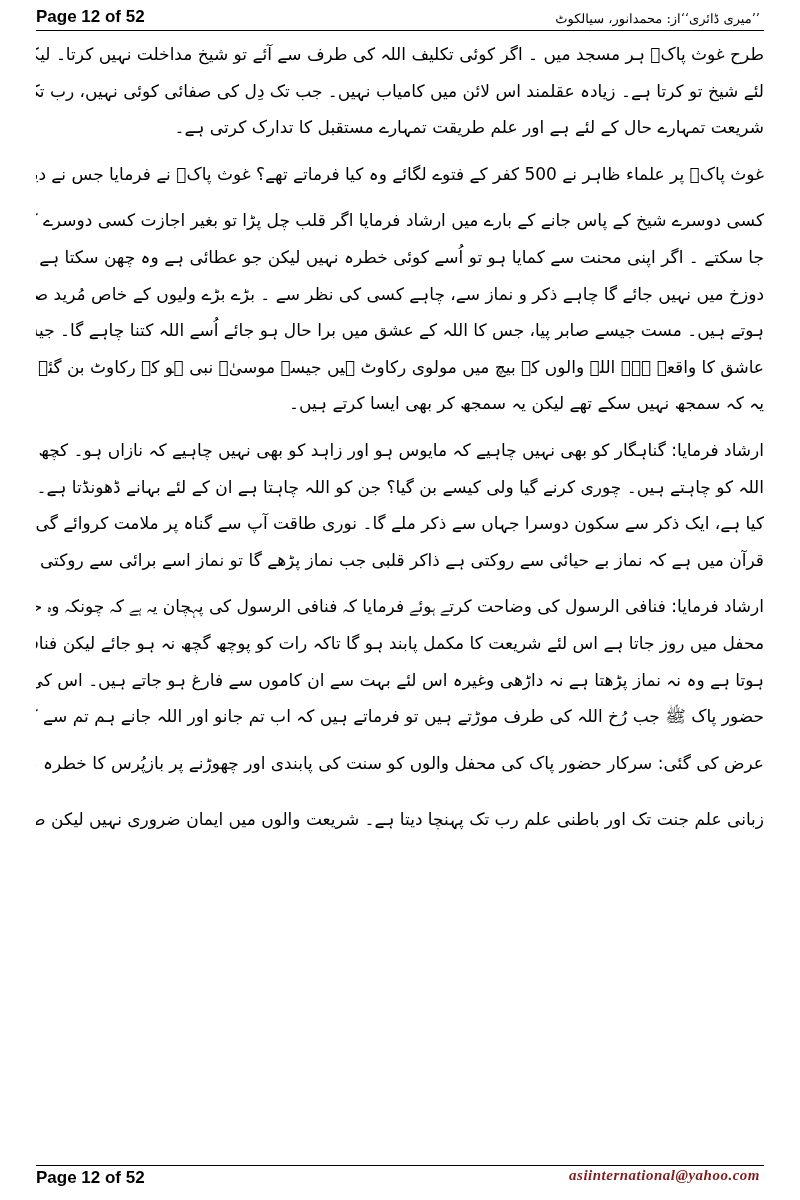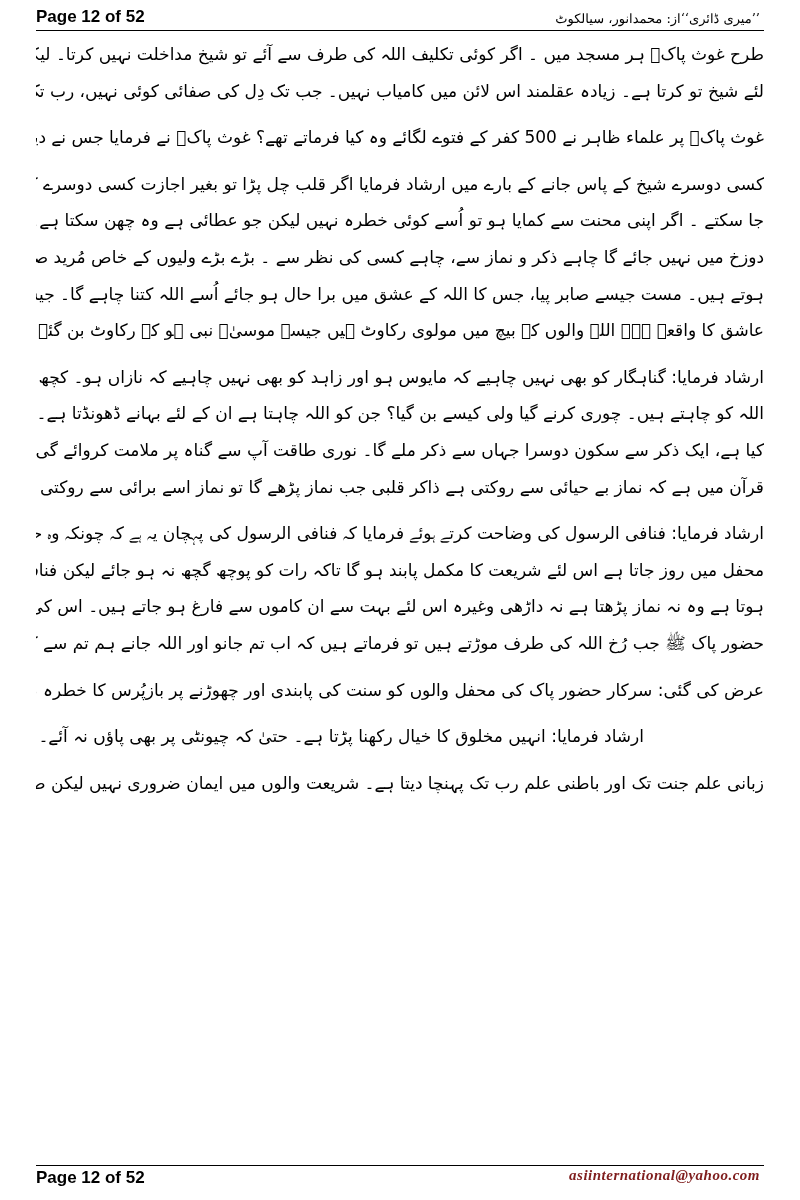--- a/index.html
+++ b/index.html
@@ -21,55 +21,54 @@
 
 <div class="header">
   <span class="page-num">Page 12  of 52</span>
   <span class="header-title">’’میری ڈائری‘‘از: محمدانور، سیالکوٹ</span>
 </div>
 
 <div class="content" id="content">
     <div>
       <div class="line">طرح غوث پاکؒ ہر مسجد میں ۔ اگر کوئی تکلیف اللہ کی طرف سے آئے تو شیخ مداخلت نہیں کرتا۔ لیکن جب معلق میں آئے تو اس کے</div>
       <div class="line">لئے شیخ تو کرتا ہے۔ زیادہ عقلمند اس لائن میں کامیاب نہیں۔ جب تک دِل کی صفائی کوئی نہیں، رب تک رسائی کوئی نہیں۔ علمِ</div>
+      <div class="line last">شریعت تمہارے حال کے لئے ہے اور علم طریقت تمہارے مستقبل کا تدارک کرتی ہے۔</div>
     </div>
     <div class="gap"></div>
     <div>
       <div class="line">غوث پاکؒ پر علماء ظاہر نے 500 کفر کے فتوے لگائے وہ کیا فرماتے تھے؟ غوث پاکؒ نے فرمایا جس نے دیدارِ خدا</div>
     </div>
     <div class="gap"></div>
     <div>
       <div class="line">کسی دوسرے شیخ کے پاس جانے کے بارے میں ارشاد فرمایا اگر قلب چل پڑا تو بغیر اجازت کسی دوسرے کے پاس نہیں</div>
       <div class="line">جا سکتے ۔ اگر اپنی محنت سے کمایا ہو تو اُسے کوئی خطرہ نہیں لیکن جو عطائی ہے وہ چھن سکتا ہے۔ نور کسی بھی طریقہ سے اندر آ جائے</div>
       <div class="line">دوزخ میں نہیں جائے گا چاہے ذکر و نماز سے، چاہے کسی کی نظر سے ۔ بڑے بڑے ولیوں کے خاص مُرید صرف خدمت میں</div>
       <div class="line">ہوتے ہیں۔  مست جیسے صابر پیا،  جس کا اللہ کے عشق میں برا حال ہو جائے اُسے اللہ کتنا چاہے گا۔ جیسے موسیٰؑ کے زمانے میں</div>
       <div class="line">عاشق کا واقعہ ہے۔ اللہ والوں کے بیچ میں مولوی رکاوٹ ہیں جیسے موسیٰؑ نبی ہو کے رکاوٹ بن گئے تو پھر مولوی کیا ہیں۔ موسیٰؑ تو</div>
+      <div class="line last">یہ کہ سمجھ نہیں سکے تھے لیکن یہ سمجھ کر بھی ایسا کرتے ہیں۔</div>
     </div>
     <div class="gap"></div>
     <div>
       <div class="line">ارشاد فرمایا:      گناہگار کو بھی نہیں چاہیے کہ مایوس ہو اور  زاہد کو بھی نہیں چاہیے کہ نازاں ہو۔ کچھ کو اللہ چاہتا ہے اور کچھ</div>
       <div class="line">اللہ کو چاہتے ہیں۔ چوری کرنے گیا ولی کیسے بن گیا؟ جن کو اللہ چاہتا ہے ان کے لئے بہانے ڈھونڈتا ہے۔ قرآن نے دو جگہ خبردار</div>
       <div class="line">کیا ہے،  ایک ذکر سے سکون  دوسرا جہاں سے ذکر ملے گا۔ نوری طاقت آپ سے گناہ پر ملامت کروائے گی اور چھڑوائے گی۔</div>
       <div class="line last">قرآن میں ہے کہ نماز بے حیائی سے روکتی ہے ذاکر قلبی جب نماز پڑھے گا تو نماز اسے برائی سے روکتی ہے۔</div>
     </div>
     <div class="gap"></div>
     <div>
       <div class="line">ارشاد فرمایا:      فنافی الرسول کی وضاحت کرتے ہوئے فرمایا کہ فنافی الرسول کی پہچان یہ ہے کہ چونکہ وہ حضور ﷺ کی</div>
       <div class="line">محفل میں روز جاتا ہے اس لئے شریعت کا مکمل پابند ہو گا تاکہ رات کو پوچھ گچھ نہ ہو جائے لیکن فنافی اللہ والوں کو اللہ کے ہاں جانا</div>
       <div class="line">ہوتا ہے وہ نہ نماز پڑھتا ہے نہ داڑھی وغیرہ اس لئے بہت سے ان کاموں سے فارغ ہو جاتے ہیں۔ اس کی وجہ یہ بھی ہے کہ انہیں</div>
       <div class="line last">حضور پاک ﷺ جب رُخ اللہ کی طرف موڑتے ہیں تو فرماتے ہیں کہ اب تم جانو اور اللہ جانے ہم تم سے کچھ پوچھیں گے۔</div>
     </div>
     <div class="gap"></div>
     <div>
       <div class="line">عرض کی گئی:  سرکار حضور پاک کی محفل والوں کو سنت کی پابندی اور چھوڑنے پر بازپُرس کا خطرہ ہے لیکن اللہ کے ہاں جانے والوں</div>
     </div>
     <div class="gap"></div>
-    <div class="indent">
-      <div class="line last">ارشاد فرمایا:      انہیں مخلوق کا خیال رکھنا پڑتا ہے۔ حتیٰ کہ چیونٹی پر بھی پاؤں نہ آئے۔</div>
-    </div>
     <div class="gap"></div>
     <div>
       <div class="line">زبانی علم جنت تک اور باطنی علم رب تک پہنچا دیتا ہے۔ شریعت والوں میں ایمان ضروری نہیں لیکن طریقت والوں میں ایمان</div>
     </div>
   </div>
 
 <div class="footer">
   <span class="page-num">Page 12  of 52</span>
   <span class="email" id="email" style="color: #7f1d1d;">asiinternational@yahoo.com</span>
 </div>

